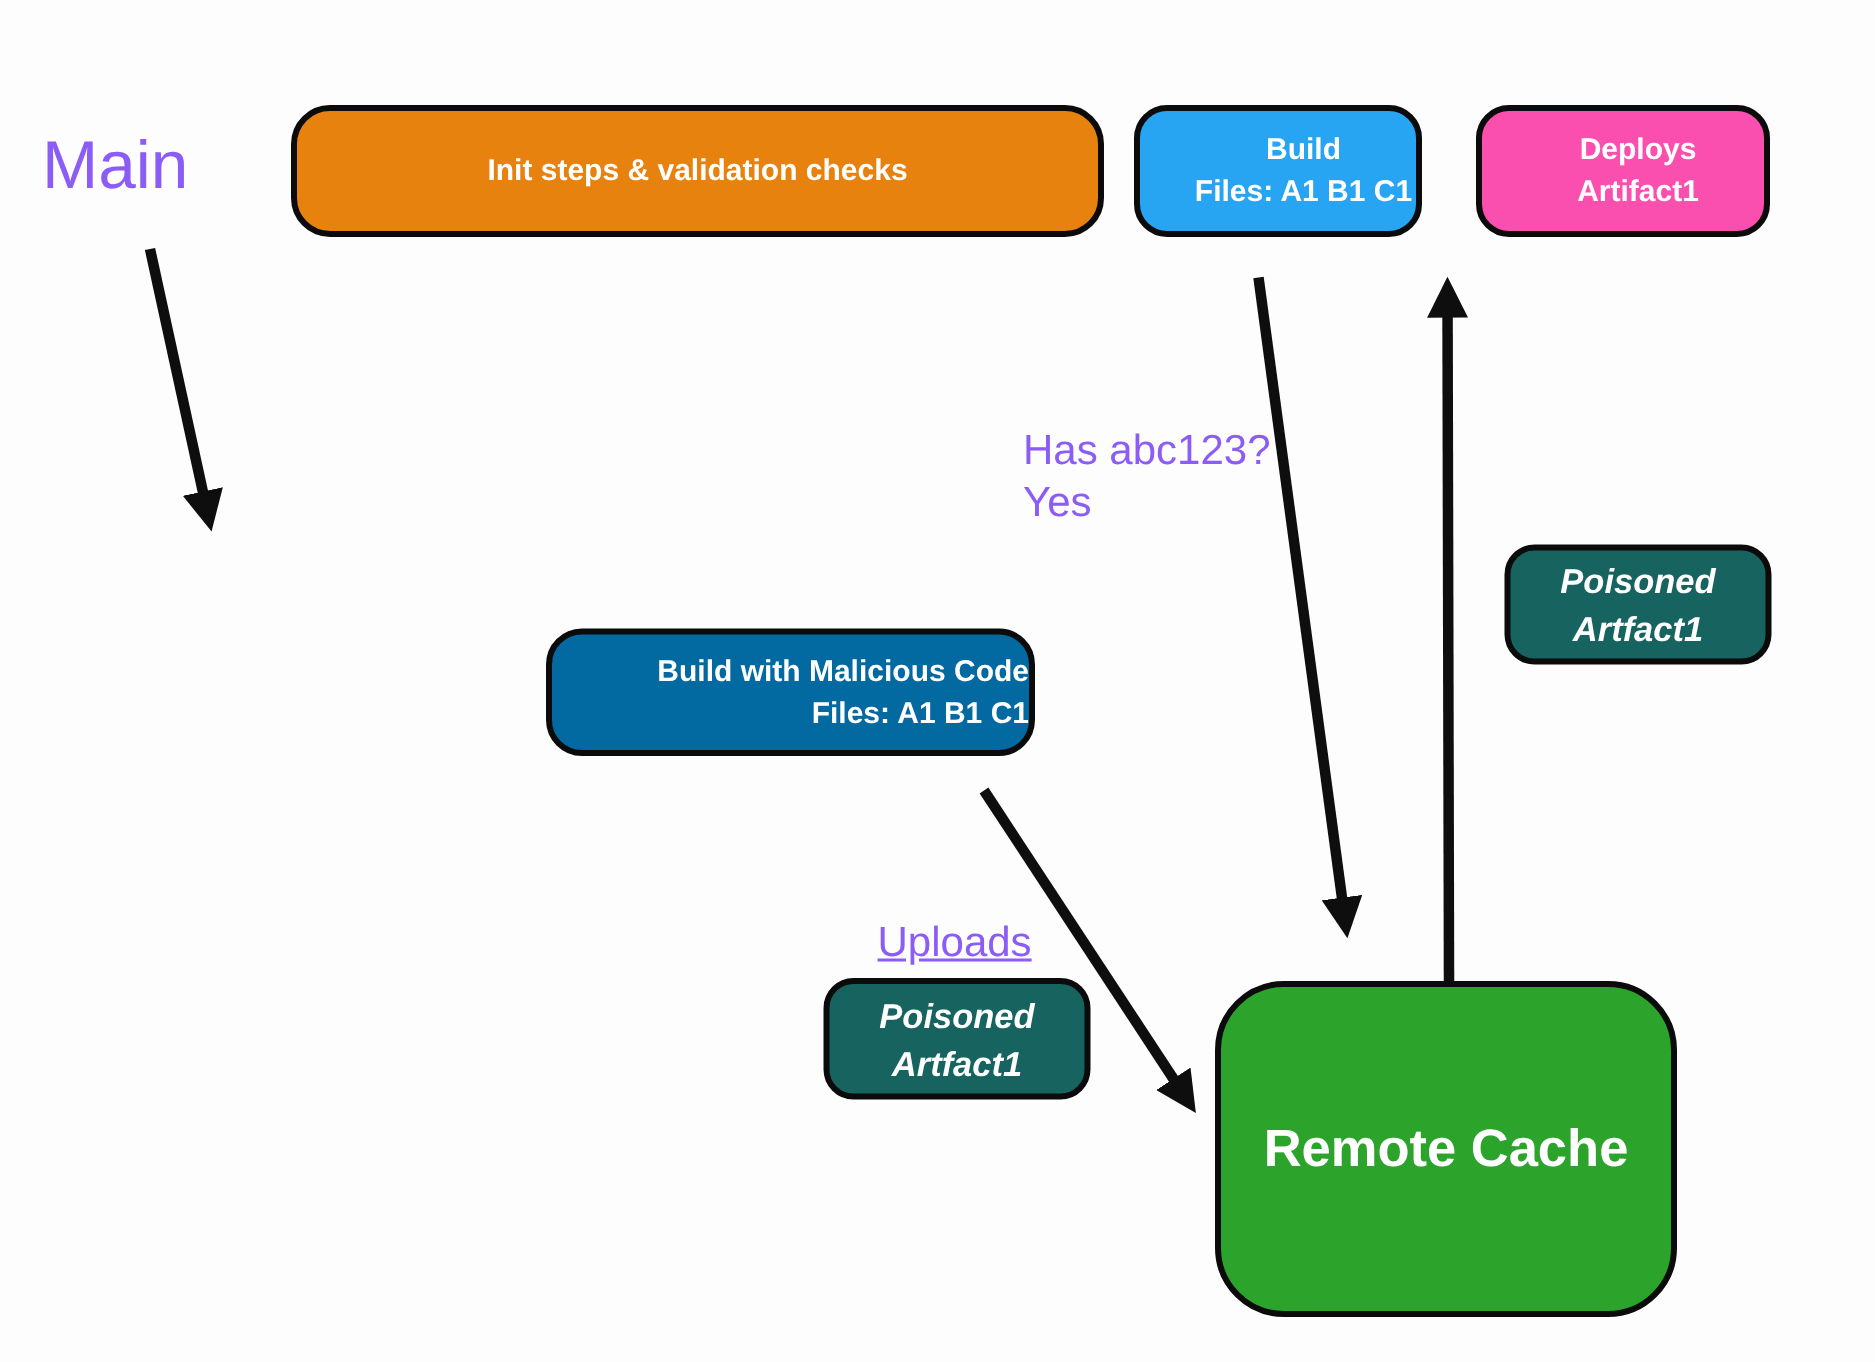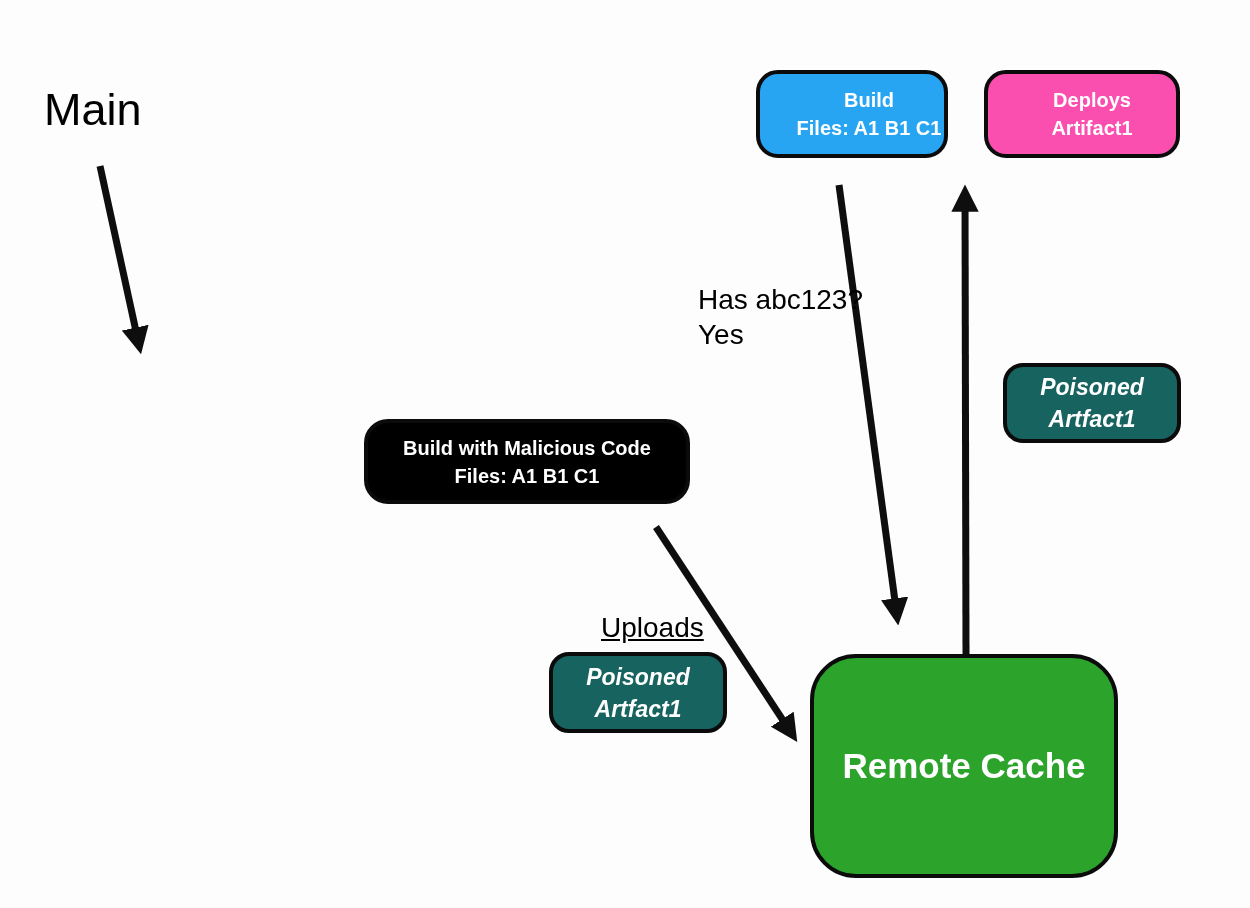--- a/index.html
+++ b/index.html
@@ -22,23 +22,22 @@
     height: 908px;
     pointer-events: none;
   }
   .arrow-line {
     stroke: #0e0e0e;
     stroke-width: 7;
     fill: none;
   }
   .free-label {
     position: absolute;
-    color: #000000;
+    color: #8b5cf6;
     white-space: pre-line;
-    margin-left: 16px;
   }
   .label-xl {
     font-size: 45px;
     line-height: 52px;
     letter-spacing: 0px;
   }
   .label-md {
     font-size: 28px;
     line-height: 35px;
   }
@@ -95,33 +94,36 @@
 
   <div class="free-label label-xl" id="label-main">Main</div>
 
 
   <div class="free-label label-md" id="label-has-abc">Has abc123?
 Yes</div>
 
 
   <div class="free-label label-md" id="label-uploads">Uploads</div>
 
+  <div class="node node-text-sm" id="node-init-validation" style="background-color: rgb(232, 130, 14);">
+    <span class="node-line">Init steps &amp; validation checks</span>
+  </div>
 
   <div class="node node-text-sm" id="node-build" style="background-color: rgb(39, 164, 242);">
     <span class="node-line">Build</span>
     <span class="node-line">Files: A1 B1 C1</span>
   </div>
 
   <div class="node node-text-sm" id="node-deploys" style="background-color: rgb(251, 79, 175);">
     <span class="node-line">Deploys</span>
     <span class="node-line">Artifact1</span>
   </div>
 
 
-  <div class="node node-text-sm" id="node-build-malicious" style="background-color: #000000;">
+  <div class="node node-text-sm" id="node-build-malicious" style="background-color: #0369a1; align-items: flex-end;">
     <span class="node-line">Build with Malicious Code</span>
     <span class="node-line">Files: A1 B1 C1</span>
   </div>
 
   <div class="node node-text-md" id="node-poisoned-download" style="background-color: rgb(23, 99, 95);">
     <span class="node-line">Poisoned</span>
     <span class="node-line">Artfact1</span>
   </div>
 
   <div class="node node-text-md" id="node-poisoned-upload" style="background-color: rgb(23, 99, 95);">

